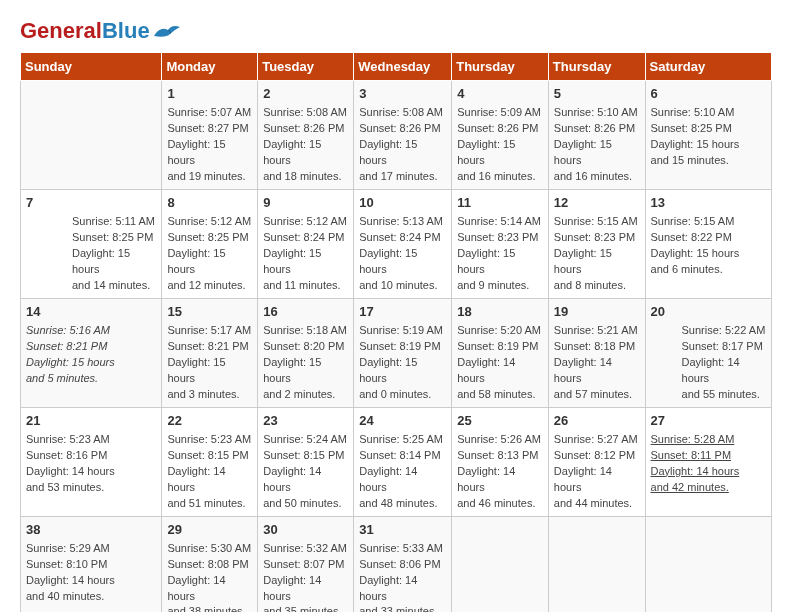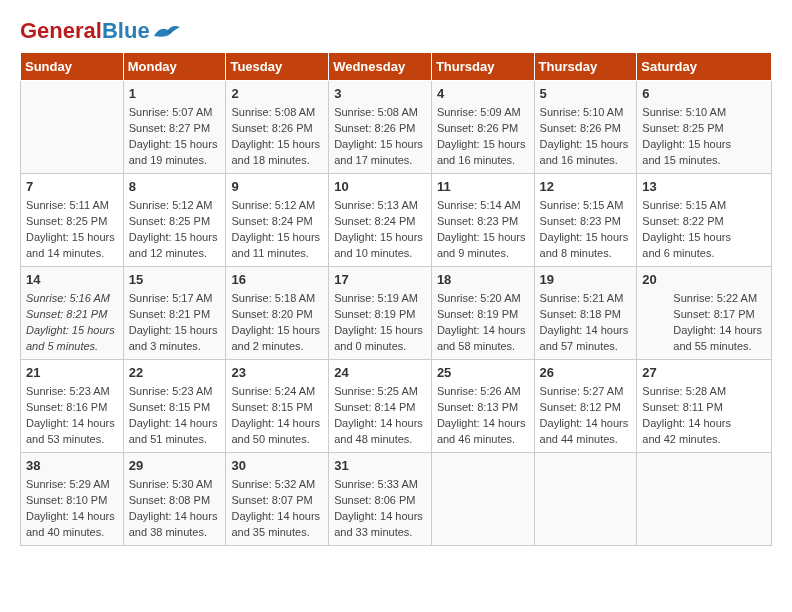--- a/index.html
+++ b/index.html
@@ -167,21 +167,21 @@
           <span class="day-num">6</span>
           <div class="day-info" style="white-space: pre-line;">Sunrise: 5:10 AM
 Sunset: 8:25 PM
 Daylight: 15 hours
 and 15 minutes.</div>
         </td>
       </tr>
       <tr>
         <td>
           <span class="day-num">7</span>
-          <div class="day-info" style="white-space: pre-line;">Sunrise: 5:11 AM
+          <div class="day-info" style="white-space: pre-line; margin-left: 46px;">Sunrise: 5:11 AM
 Sunset: 8:25 PM
 Daylight: 15 hours
 and 14 minutes.</div>
         </td>
         <td>
           <span class="day-num">8</span>
           <div class="day-info" style="white-space: pre-line;">Sunrise: 5:12 AM
 Sunset: 8:25 PM
 Daylight: 15 hours
 and 12 minutes.</div>
@@ -311,21 +311,21 @@
         </td>
         <td>
           <span class="day-num">26</span>
           <div class="day-info" style="white-space: pre-line;">Sunrise: 5:27 AM
 Sunset: 8:12 PM
 Daylight: 14 hours
 and 44 minutes.</div>
         </td>
         <td>
           <span class="day-num">27</span>
-          <div class="day-info" style="white-space: pre-line;">Sunrise: 5:28 AM
+          <div class="day-info" style="white-space: pre-line; text-decoration: underline;">Sunrise: 5:28 AM
 Sunset: 8:11 PM
 Daylight: 14 hours
 and 42 minutes.</div>
         </td>
       </tr>
       <tr>
         <td>
           <span class="day-num">38</span>
           <div class="day-info" style="white-space: pre-line;">Sunrise: 5:29 AM
 Sunset: 8:10 PM

